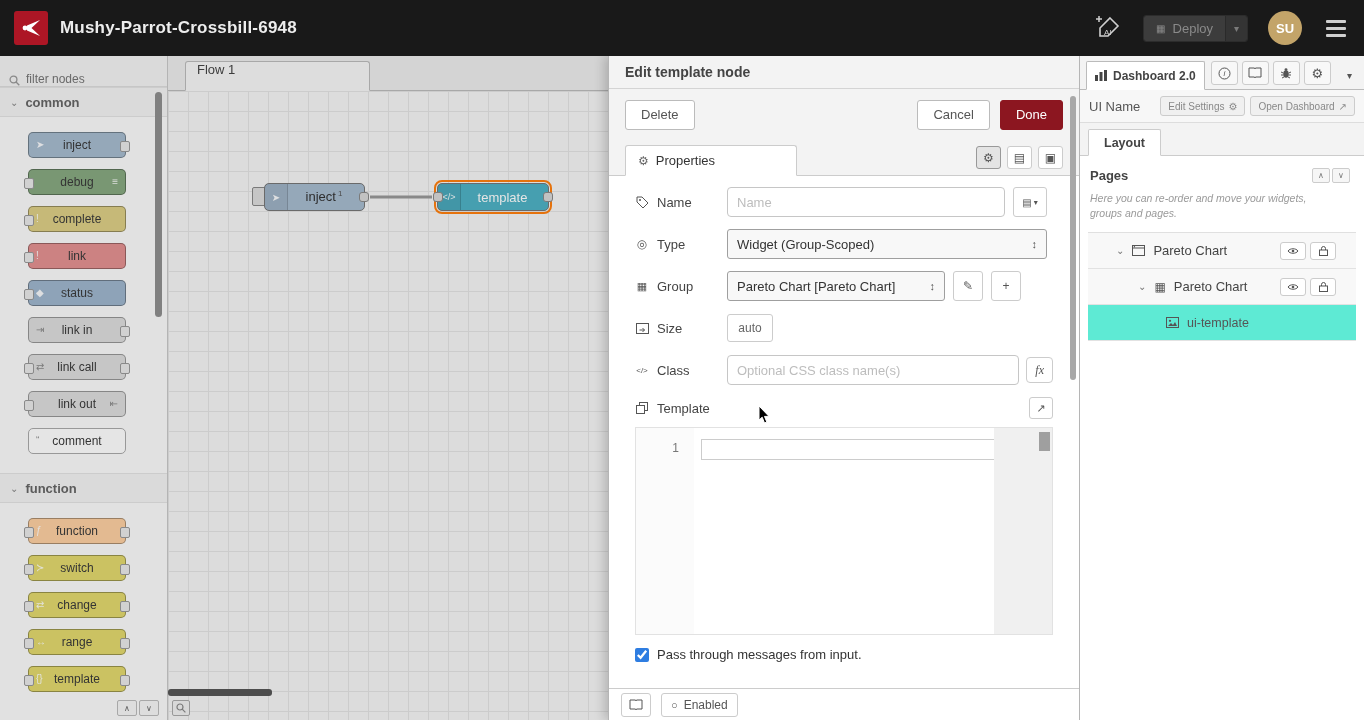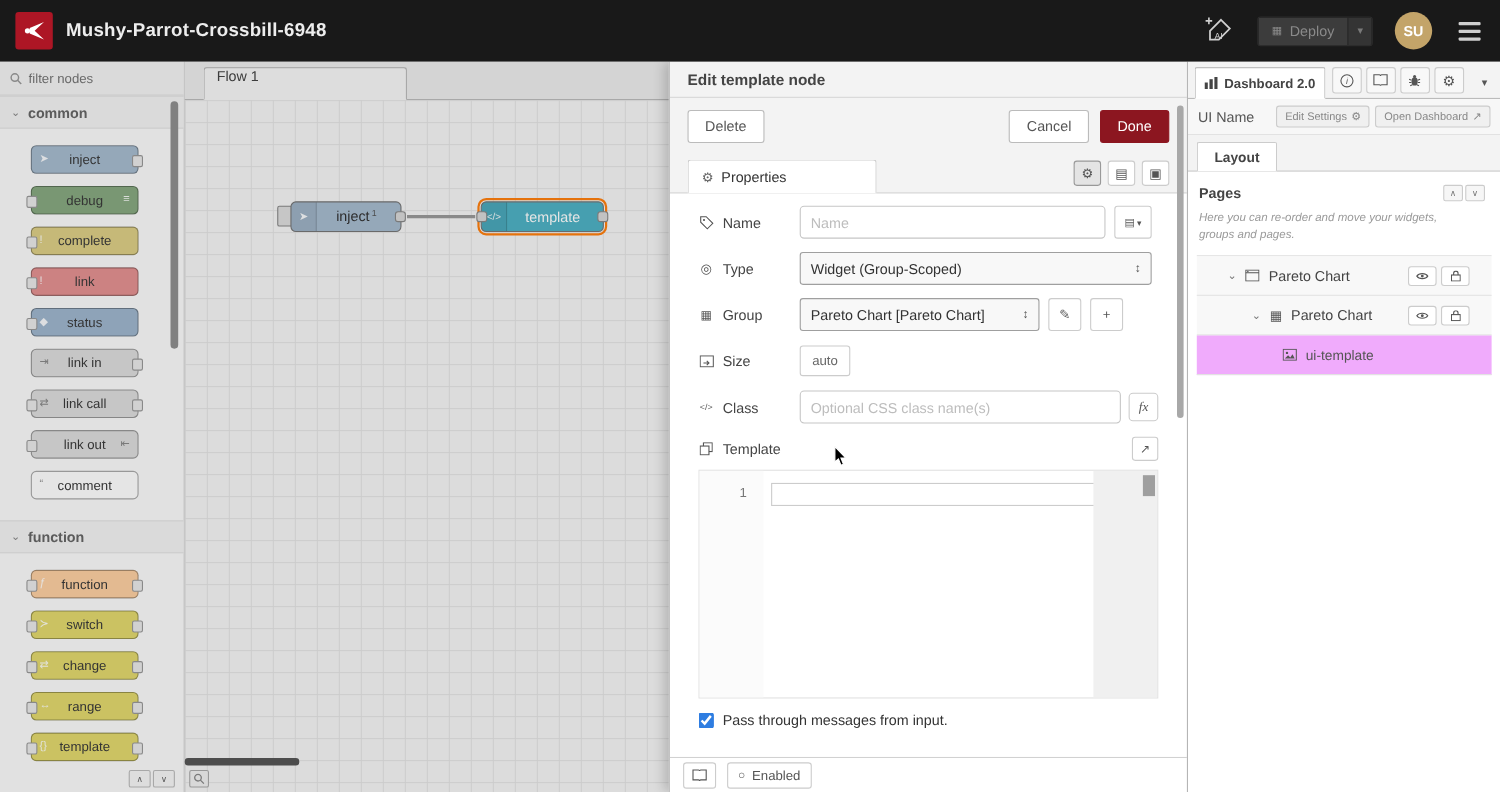--- a/index.html
+++ b/index.html
@@ -20,21 +20,21 @@
   .deploy{display:flex;height:27px;border-radius:3px;overflow:hidden;border:1px solid #2c2c2c}
   .deploy-main{display:flex;align-items:center;gap:7px;background:#3c3c3c;color:#8a8a8a;font-size:13px;padding:0 12px}
   .deploy-caret{width:22px;background:#343434;color:#7a7a7a;display:flex;align-items:center;justify-content:center;font-size:10px;border-left:1px solid #2a2a2a}
   .avatar{width:34px;height:34px;border-radius:50%;background:#c3a469;color:#fff;font-weight:bold;font-size:13px;display:flex;align-items:center;justify-content:center}
   .hamburger{display:flex;flex-direction:column;gap:4px;padding:4px}
   .hamburger i{width:20px;height:3px;background:#cfcfcf;border-radius:1px}
   .ai-wrap{position:relative;width:30px;height:30px}
 
   
   .palette{position:absolute;top:56px;left:0;width:168px;bottom:0;background:#fbfbfb;border-right:1px solid #c9c9c9;z-index:1}
-  .palette-search{height:31px;display:flex;align-items:center;gap:6px;padding:0 9px;border-bottom:1px solid #ddd;background:#f3f3f3}
+  .palette-search{height:31px;display:flex;align-items:flex-end;gap:6px;padding:0 9px;border-bottom:1px solid #ddd;background:#f3f3f3}
   .palette-search input{border:none;outline:none;background:transparent;font-size:12px;color:#777;width:110px}
   .pal-sec{height:30px;display:flex;align-items:center;gap:7px;padding:0 10px;background:#f3f3f3;border-bottom:1px solid #e4e4e4;border-top:1px solid #e4e4e4;color:#666;font-size:13px;font-weight:bold}
   .pal-sec .chev{font-size:10px;color:#888;font-weight:normal}
   .pal-body{padding:4px 0 8px 0}
   .pal-node{position:relative;width:98px;height:26px;margin:11px 0 11px 28px;border-radius:5px;border:1px solid rgba(0,0,0,.32);display:flex;align-items:center;justify-content:center;font-size:12px;color:#3a3a3a;cursor:grab}
   .pal-node .glyph{position:absolute;left:7px;font-size:10px;color:rgba(255,255,255,.9);line-height:1}
   .pal-node.gr .glyph{left:auto;right:7px}
   .pal-node.dark-glyph .glyph{color:#999}
   .p-in::before{content:"";position:absolute;left:-5px;top:8px;width:8px;height:9px;background:#e9e9e9;border:1px solid #999;border-radius:2px}
   .p-out::after{content:"";position:absolute;right:-5px;top:8px;width:8px;height:9px;background:#e9e9e9;border:1px solid #999;border-radius:2px}
@@ -129,21 +129,21 @@
   .pages-title{font-weight:bold;font-size:13px;color:#444}
   .pg-btns{margin-left:auto;display:flex;gap:2px;margin-right:4px}
   .pg-btn{width:18px;height:15px;border:1px solid #ccc;background:#f6f6f6;border-radius:2px;font-size:8px;color:#777;display:flex;align-items:center;justify-content:center}
   .help-text{font-style:italic;font-size:10.5px;color:#9a9a9a;line-height:1.4;padding:0 2px 12px 2px;max-width:240px}
   .tree{border-top:1px solid #e0e0e0}
   .tree-row{height:36px;display:flex;align-items:center;gap:8px;background:#f8f8f8;border-bottom:1px solid #e2e2e2;font-size:13px;color:#444;padding-right:20px}
   .tree-row .chev{font-size:10px;color:#777}
   .tree-row .gridg{font-size:12px;color:#555}
   .row-btns{margin-left:auto;display:flex;gap:4px}
   .row-btn{width:26px;height:18px;border:1px solid #ccc;border-radius:3px;background:#fff;display:flex;align-items:center;justify-content:center}
-  .ind0{padding-left:28px}.ind1{padding-left:50px}.ind2{padding-left:78px;background:#f0abfc;color:#555;font-size:12.5px}
+  .ind0{padding-left:28px}.ind1{padding-left:50px}.ind2{padding-left:78px;background:#5eead4;color:#555;font-size:12.5px}
 </style>
 </head>
 <body>
 
 <div class="header">
   <div class="logo">
     <svg width="22" height="22" viewBox="0 0 22 22">
         <path d="M20 3L7 8.5v5L20 19l-8.5-8z" fill="#fff"></path>
         <circle cx="5" cy="11" r="2.4" fill="#fff"></circle>
       </svg>

